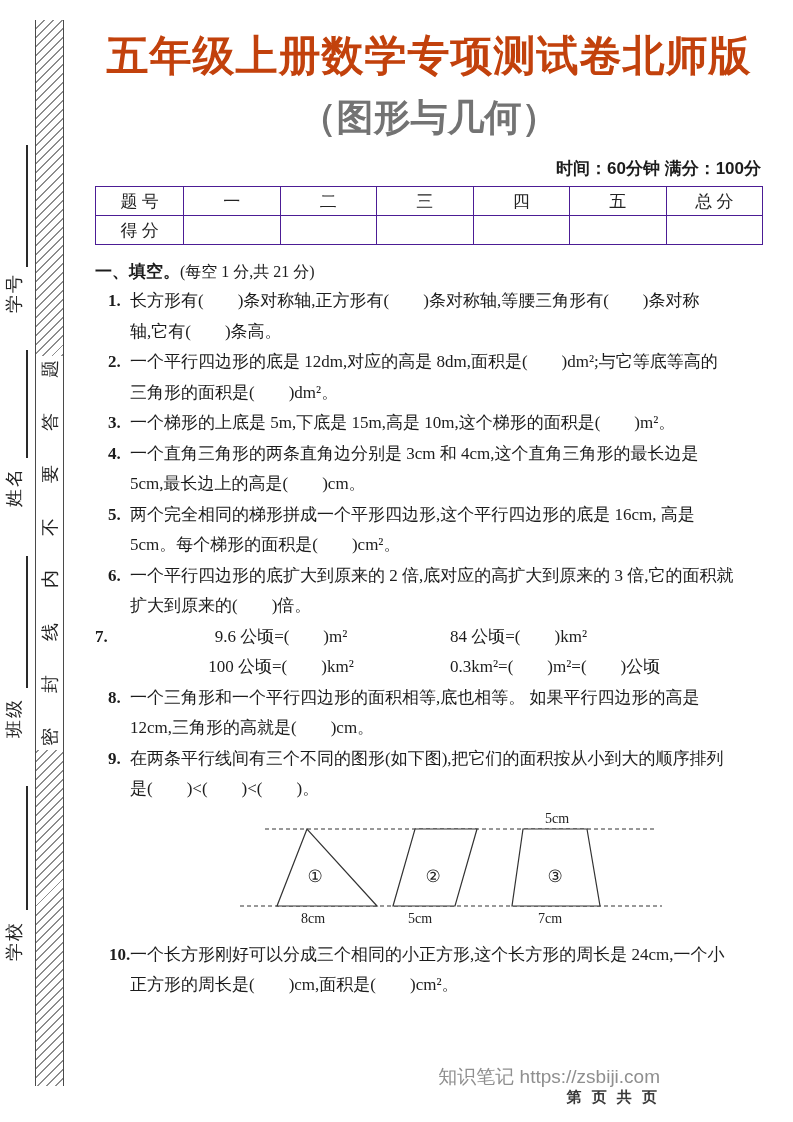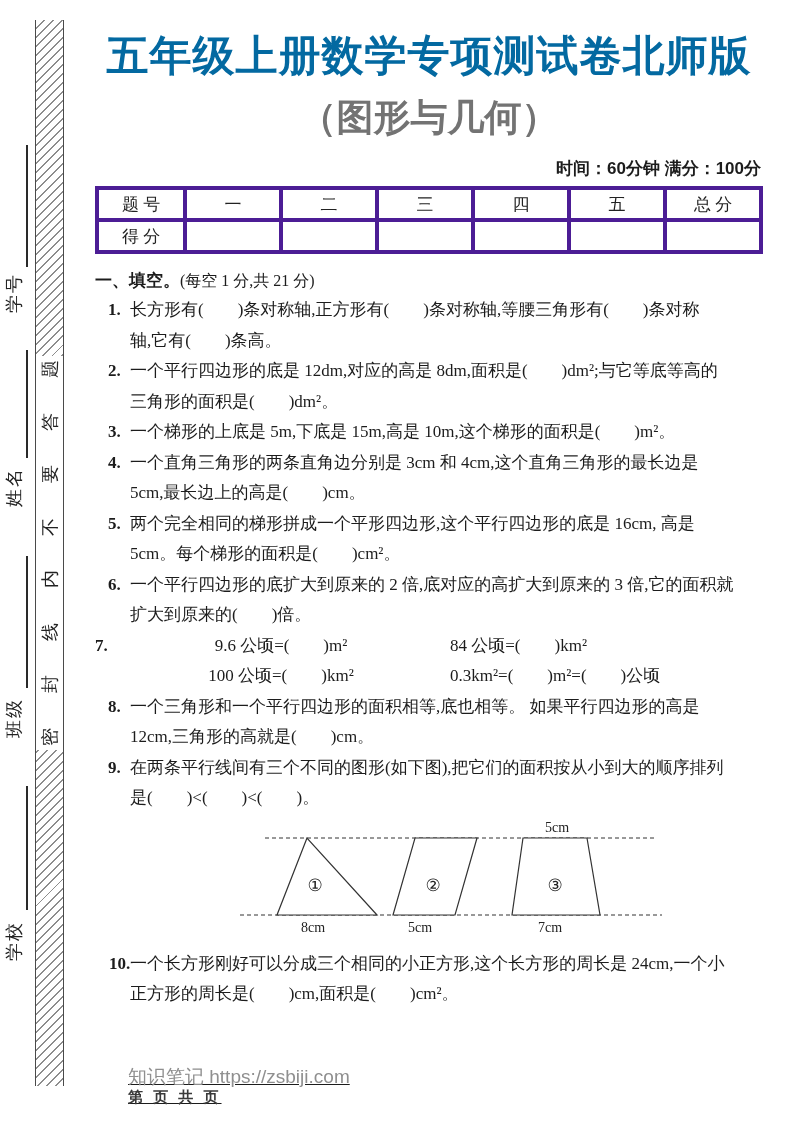--- a/index.html
+++ b/index.html
@@ -29,59 +29,59 @@
     transform:translate(-50%,-50%) rotate(-90deg);letter-spacing:2px;
   }
   .mlabel.f1{top:293px;} .mlabel.f2{top:487px;} .mlabel.f3{top:718px;} .mlabel.f4{top:941px;}
   .mline{position:absolute;left:26px;width:2px;background:#2a2a2a;}
   .mline.l1{top:145px;height:122px;} .mline.l2{top:350px;height:108px;}
   .mline.l3{top:556px;height:132px;} .mline.l4{top:786px;height:124px;}
   
   .content{position:absolute;left:95px;top:0;width:668px;}
   .title{
     margin:30px 0 0;text-align:center;font-size:42px;line-height:52px;
-    font-weight:bold;color:#0369a1;letter-spacing:1px;
+    font-weight:bold;color:#c2410c;letter-spacing:1px;
     font-family:"Liberation Sans","DejaVu Sans",sans-serif;
   }
   .subtitle{
     margin:12px 0 0;text-align:center;font-size:37px;line-height:48px;
     font-weight:bold;color:#737373;
     font-family:"Liberation Sans","DejaVu Sans",sans-serif;
   }
   .meta{
     margin-top:16px;text-align:right;font-size:17px;line-height:22px;
     font-weight:bold;padding-right:2px;
     font-family:Liberation Sans, sans-serif;
   }
   table.score{
     margin-top:6px;width:100%;border-collapse:collapse;table-layout:fixed;
   }
   table.score td{
-    border:4px solid #4c1d95;height:28px;text-align:center;
+    border:1px solid #4c1d95;height:28px;text-align:center;
     font-size:17px;color:#222;padding:0;
   }
   .section{margin-top:15px;font-size:17px;line-height:24px;}
   .sec-title{font-weight:bold;}
   .sec-note{font-size:16px;}
   .questions{margin-top:2px;font-size:17px;}
   .q{position:relative;padding-left:35px;}
   .qnum{position:absolute;left:13px;top:0;font-weight:bold;line-height:30.5px;}
   .qline{line-height:30.5px;white-space:nowrap;}
   .q.q7{padding-left:17px;}
   .q.q7 .qnum{left:0;}
   .q.q10 .qnum{left:14px;}
   .q7row{display:flex;text-align:center;}
   .q7row .q7left{width:338px;}
   
   .diagram{margin:4px 0 6px 140px;width:430px;height:120px;}
   .diagram text{font-family:"Liberation Serif","DejaVu Serif",serif;}
   
   .footer{
-    position:absolute;top:1066px;left:388px;transform:translateX(-50%);
-    width:520px;text-align:left;text-decoration:underline;
+    position:absolute;top:1066px;left:400px;transform:translateX(-50%);
+    width:520px;text-align:right;
   }
   .footer-site{
     font-size:19px;line-height:21px;color:#8f8f8f;
     font-family:"Liberation Sans","DejaVu Sans",sans-serif;
   }
   .footer-page{
     font-size:15px;line-height:17px;color:#3a3a3a;font-weight:bold;
     letter-spacing:3px;margin-top:1px;
     font-family:"Liberation Sans","DejaVu Sans",sans-serif;
   }

